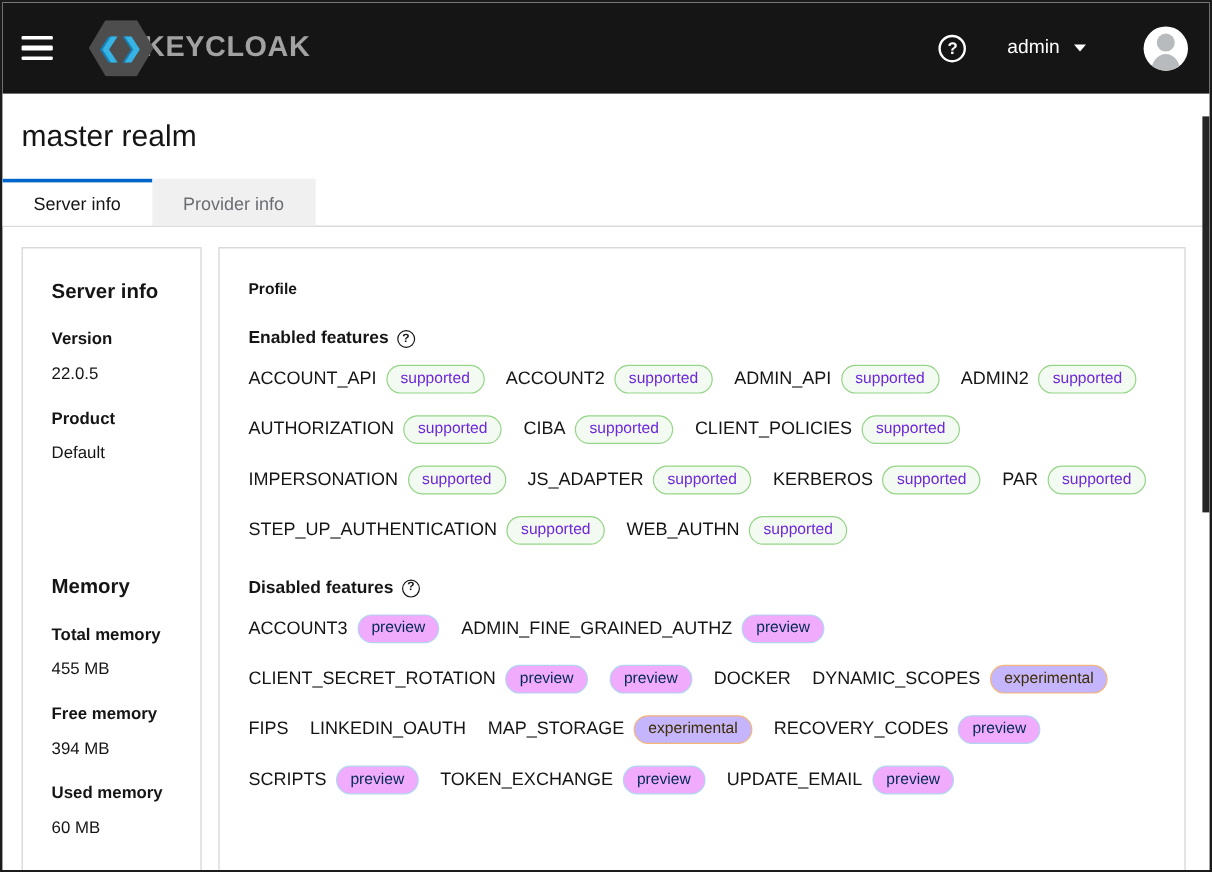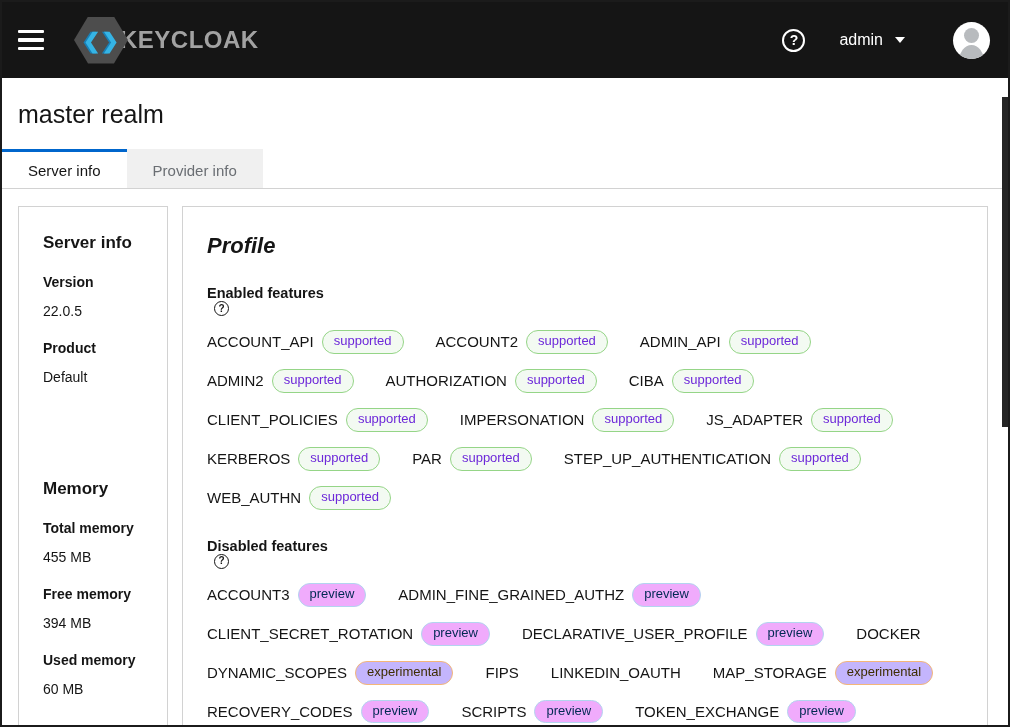--- a/index.html
+++ b/index.html
@@ -54,29 +54,29 @@
   .content { display:flex; gap:14px; padding:17px 20px 0 16px; align-items:flex-start; }
   .card { border:1px solid #d2d2d2; background:#fff; height:524px; }
   .sidebar { width:150px; padding:26px 12px 20px 24px; flex:none; }
   .main { flex:1; padding:26px 24px; }
 
   .side-section + .side-section { margin-top:94px; }
   .side-title { font-size:17px; font-weight:700; margin-bottom:8px; }
   .side-label { font-size:14px; font-weight:700; margin-top:21px; }
   .side-value { font-size:14px; margin-top:13px; color:#151515; }
 
-  .profile-title { font-size:22px; font-weight:700;font-style:italic; }
-  .feat-group-label { display:flex; align-items:flex-start; font-size:14.5px; font-weight:700; margin:28px 0 14px;flex-direction:column; }
+  .profile-title { font-size:13px; font-weight:700; }
+  .feat-group-label { display:flex; align-items:flex-end; font-size:14.5px; font-weight:700; margin:28px 0 14px; }
   .feat-group:first-of-type .feat-group-label { margin-top:26px; }
   .qmark {
     width:15px; height:15px; border:1.6px solid #151515; border-radius:50%;
     font-size:10px; font-weight:700; display:inline-flex; align-items:center; justify-content:center;
     margin-left:7px; cursor:pointer; background:none; color:#151515; line-height:1;
   }
-  .features { display:flex; flex-wrap:wrap; column-gap:32px; row-gap:15px; max-width:762px; }
+  .features { display:flex; flex-wrap:wrap; column-gap:32px; row-gap:15px; max-width:762px;gap:18px; }
   .feat { display:inline-flex; align-items:center; gap:8px; font-size:15px; color:#151515; white-space:nowrap; }
   .badge { font-size:13px; padding:3px 11px 4px; border-radius:12px; border:1px solid; line-height:1.15; }
   .badge-supported   { background:#f3faf2; border-color:#95d587; color:#6d28d9; }
   .badge-preview     { background:#f0abfc; border-color:#b2d4ef; color:#002952; }
   .badge-experimental{ background:#c4b5fd; border-color:#f4b678; color:#3d2c00; }
 
   .scroll-thumb { position:absolute; right:0; top:95px; width:6px; height:330px; background:#252525; cursor:pointer; }
 </style>
 </head>
 <body>
@@ -214,21 +214,20 @@
               </span>
               <span class="feat">
                 <span>ADMIN_FINE_GRAINED_AUTHZ</span>
                 <span class="badge badge-preview">preview</span>
               </span>
               <span class="feat">
                 <span>CLIENT_SECRET_ROTATION</span>
                 <span class="badge badge-preview">preview</span>
               </span>
               <span class="feat">
-                <span>DECLARATIVE_USER_PROFILE</span>
                 <span class="badge badge-preview">preview</span>
               </span>
               <span class="feat">
                 <span>DOCKER</span>
               </span>
               <span class="feat">
                 <span>DYNAMIC_SCOPES</span>
                 <span class="badge badge-experimental">experimental</span>
               </span>
               <span class="feat">

